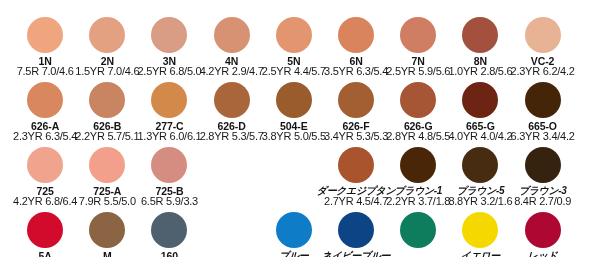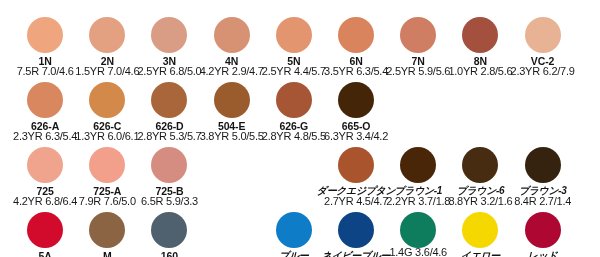--- a/index.html
+++ b/index.html
@@ -25,21 +25,21 @@
     grid-template-columns: repeat(9, 62.2px);
     padding-left: 14px;
     height: 65px;
     box-sizing: border-box;
   }
   .swatch-row.row-last { height: 62px; }
   .swatch-cell {
     display: flex;
     flex-direction: column;
     align-items: center;
-    justify-content: flex-start;
+    justify-content: space-between;
     padding-top: 17px;
   }
   .swatch-dot {
     width: 36px;
     height: 36px;
     border-radius: 50%;
     flex: 0 0 auto;
   }
   .swatch-cell.is-empty .swatch-dot {
     visibility: hidden;
@@ -115,67 +115,82 @@
       <div class="swatch-munsell">2.5YR 5.9/5.6</div>
     </div>
     <div class="swatch-cell">
       <div class="swatch-dot" style="background-color: rgb(164, 80, 63);"></div>
       <div class="swatch-name">8N</div>
       <div class="swatch-munsell">1.0YR 2.8/5.6</div>
     </div>
     <div class="swatch-cell">
       <div class="swatch-dot" style="background-color: rgb(231, 179, 148);"></div>
       <div class="swatch-name">VC-2</div>
-      <div class="swatch-munsell">2.3YR 6.2/7.9</div>
+      <div class="swatch-munsell">2.3YR 6.2/4.2</div>
     </div>
   </div>
 
   <div class="swatch-row">
     <div class="swatch-cell">
       <div class="swatch-dot" style="background-color: rgb(217, 135, 95);"></div>
       <div class="swatch-name">626-A</div>
       <div class="swatch-munsell">2.3YR 6.3/5.4</div>
     </div>
     <div class="swatch-cell">
+      <div class="swatch-dot" style="background-color: rgb(201, 132, 97);"></div>
+      <div class="swatch-name">626-B</div>
+      <div class="swatch-munsell">2.2YR 5.7/5.1</div>
+    </div>
+    <div class="swatch-cell">
       <div class="swatch-dot" style="background-color: rgb(210, 137, 74);"></div>
-      <div class="swatch-name">626-C</div>
+      <div class="swatch-name">277-C</div>
       <div class="swatch-munsell">1.3YR 6.0/6.1</div>
     </div>
     <div class="swatch-cell">
       <div class="swatch-dot" style="background-color: rgb(169, 102, 58);"></div>
       <div class="swatch-name">626-D</div>
       <div class="swatch-munsell">2.8YR 5.3/5.7</div>
     </div>
     <div class="swatch-cell">
       <div class="swatch-dot" style="background-color: rgb(154, 92, 44);"></div>
       <div class="swatch-name">504-E</div>
       <div class="swatch-munsell">3.8YR 5.0/5.5</div>
     </div>
     <div class="swatch-cell">
+      <div class="swatch-dot" style="background-color: rgb(163, 95, 49);"></div>
+      <div class="swatch-name">626-F</div>
+      <div class="swatch-munsell">3.4YR 5.3/5.3</div>
+    </div>
+    <div class="swatch-cell">
       <div class="swatch-dot" style="background-color: rgb(166, 86, 52);"></div>
       <div class="swatch-name">626-G</div>
       <div class="swatch-munsell">2.8YR 4.8/5.5</div>
     </div>
     <div class="swatch-cell">
+      <div class="swatch-dot" style="background-color: rgb(110, 36, 18);"></div>
+      <div class="swatch-name">665-G</div>
+      <div class="swatch-munsell">4.0YR 4.0/4.2</div>
+    </div>
+    <div class="swatch-cell">
       <div class="swatch-dot" style="background-color: rgb(69, 37, 8);"></div>
       <div class="swatch-name">665-O</div>
       <div class="swatch-munsell">6.3YR 3.4/4.2</div>
     </div>
   </div>
 
   <div class="swatch-row">
     <div class="swatch-cell">
       <div class="swatch-dot" style="background-color: rgb(240, 164, 142);"></div>
       <div class="swatch-name">725</div>
       <div class="swatch-munsell">4.2YR 6.8/6.4</div>
     </div>
     <div class="swatch-cell">
       <div class="swatch-dot" style="background-color: rgb(242, 160, 139);"></div>
       <div class="swatch-name">725-A</div>
-      <div class="swatch-munsell">7.9R 7.6/5.0</div>
+      <div class="swatch-munsell">7.9R 5.5/5.0</div>
     </div>
     <div class="swatch-cell">
       <div class="swatch-dot" style="background-color: rgb(214, 141, 129);"></div>
       <div class="swatch-name">725-B</div>
       <div class="swatch-munsell">6.5R 5.9/3.3</div>
     </div>
     <div class="swatch-cell is-empty">
       <div class="swatch-dot"></div>
       <div class="swatch-name"></div>
       <div class="swatch-munsell"></div>
@@ -190,27 +205,27 @@
       <div class="swatch-name jp">ダークエジプタン</div>
       <div class="swatch-munsell">2.7YR 4.5/4.7</div>
     </div>
     <div class="swatch-cell">
       <div class="swatch-dot" style="background-color: rgb(74, 38, 8);"></div>
       <div class="swatch-name jp">ブラウン-1</div>
       <div class="swatch-munsell">2.2YR 3.7/1.8</div>
     </div>
     <div class="swatch-cell">
       <div class="swatch-dot" style="background-color: rgb(71, 44, 18);"></div>
-      <div class="swatch-name jp">ブラウン-6</div>
+      <div class="swatch-name jp">ブラウン-5</div>
       <div class="swatch-munsell">8.8YR 3.2/1.6</div>
     </div>
     <div class="swatch-cell">
       <div class="swatch-dot" style="background-color: rgb(53, 35, 15);"></div>
       <div class="swatch-name jp">ブラウン-3</div>
-      <div class="swatch-munsell">8.4R 2.7/1.4</div>
+      <div class="swatch-munsell">8.4R 2.7/0.9</div>
     </div>
   </div>
 
   <div class="swatch-row row-last">
     <div class="swatch-cell">
       <div class="swatch-dot" style="background-color: rgb(210, 10, 44);"></div>
       <div class="swatch-name">5A</div>
       <div class="swatch-munsell">7.3R 4.4/13.1</div>
     </div>
     <div class="swatch-cell">

